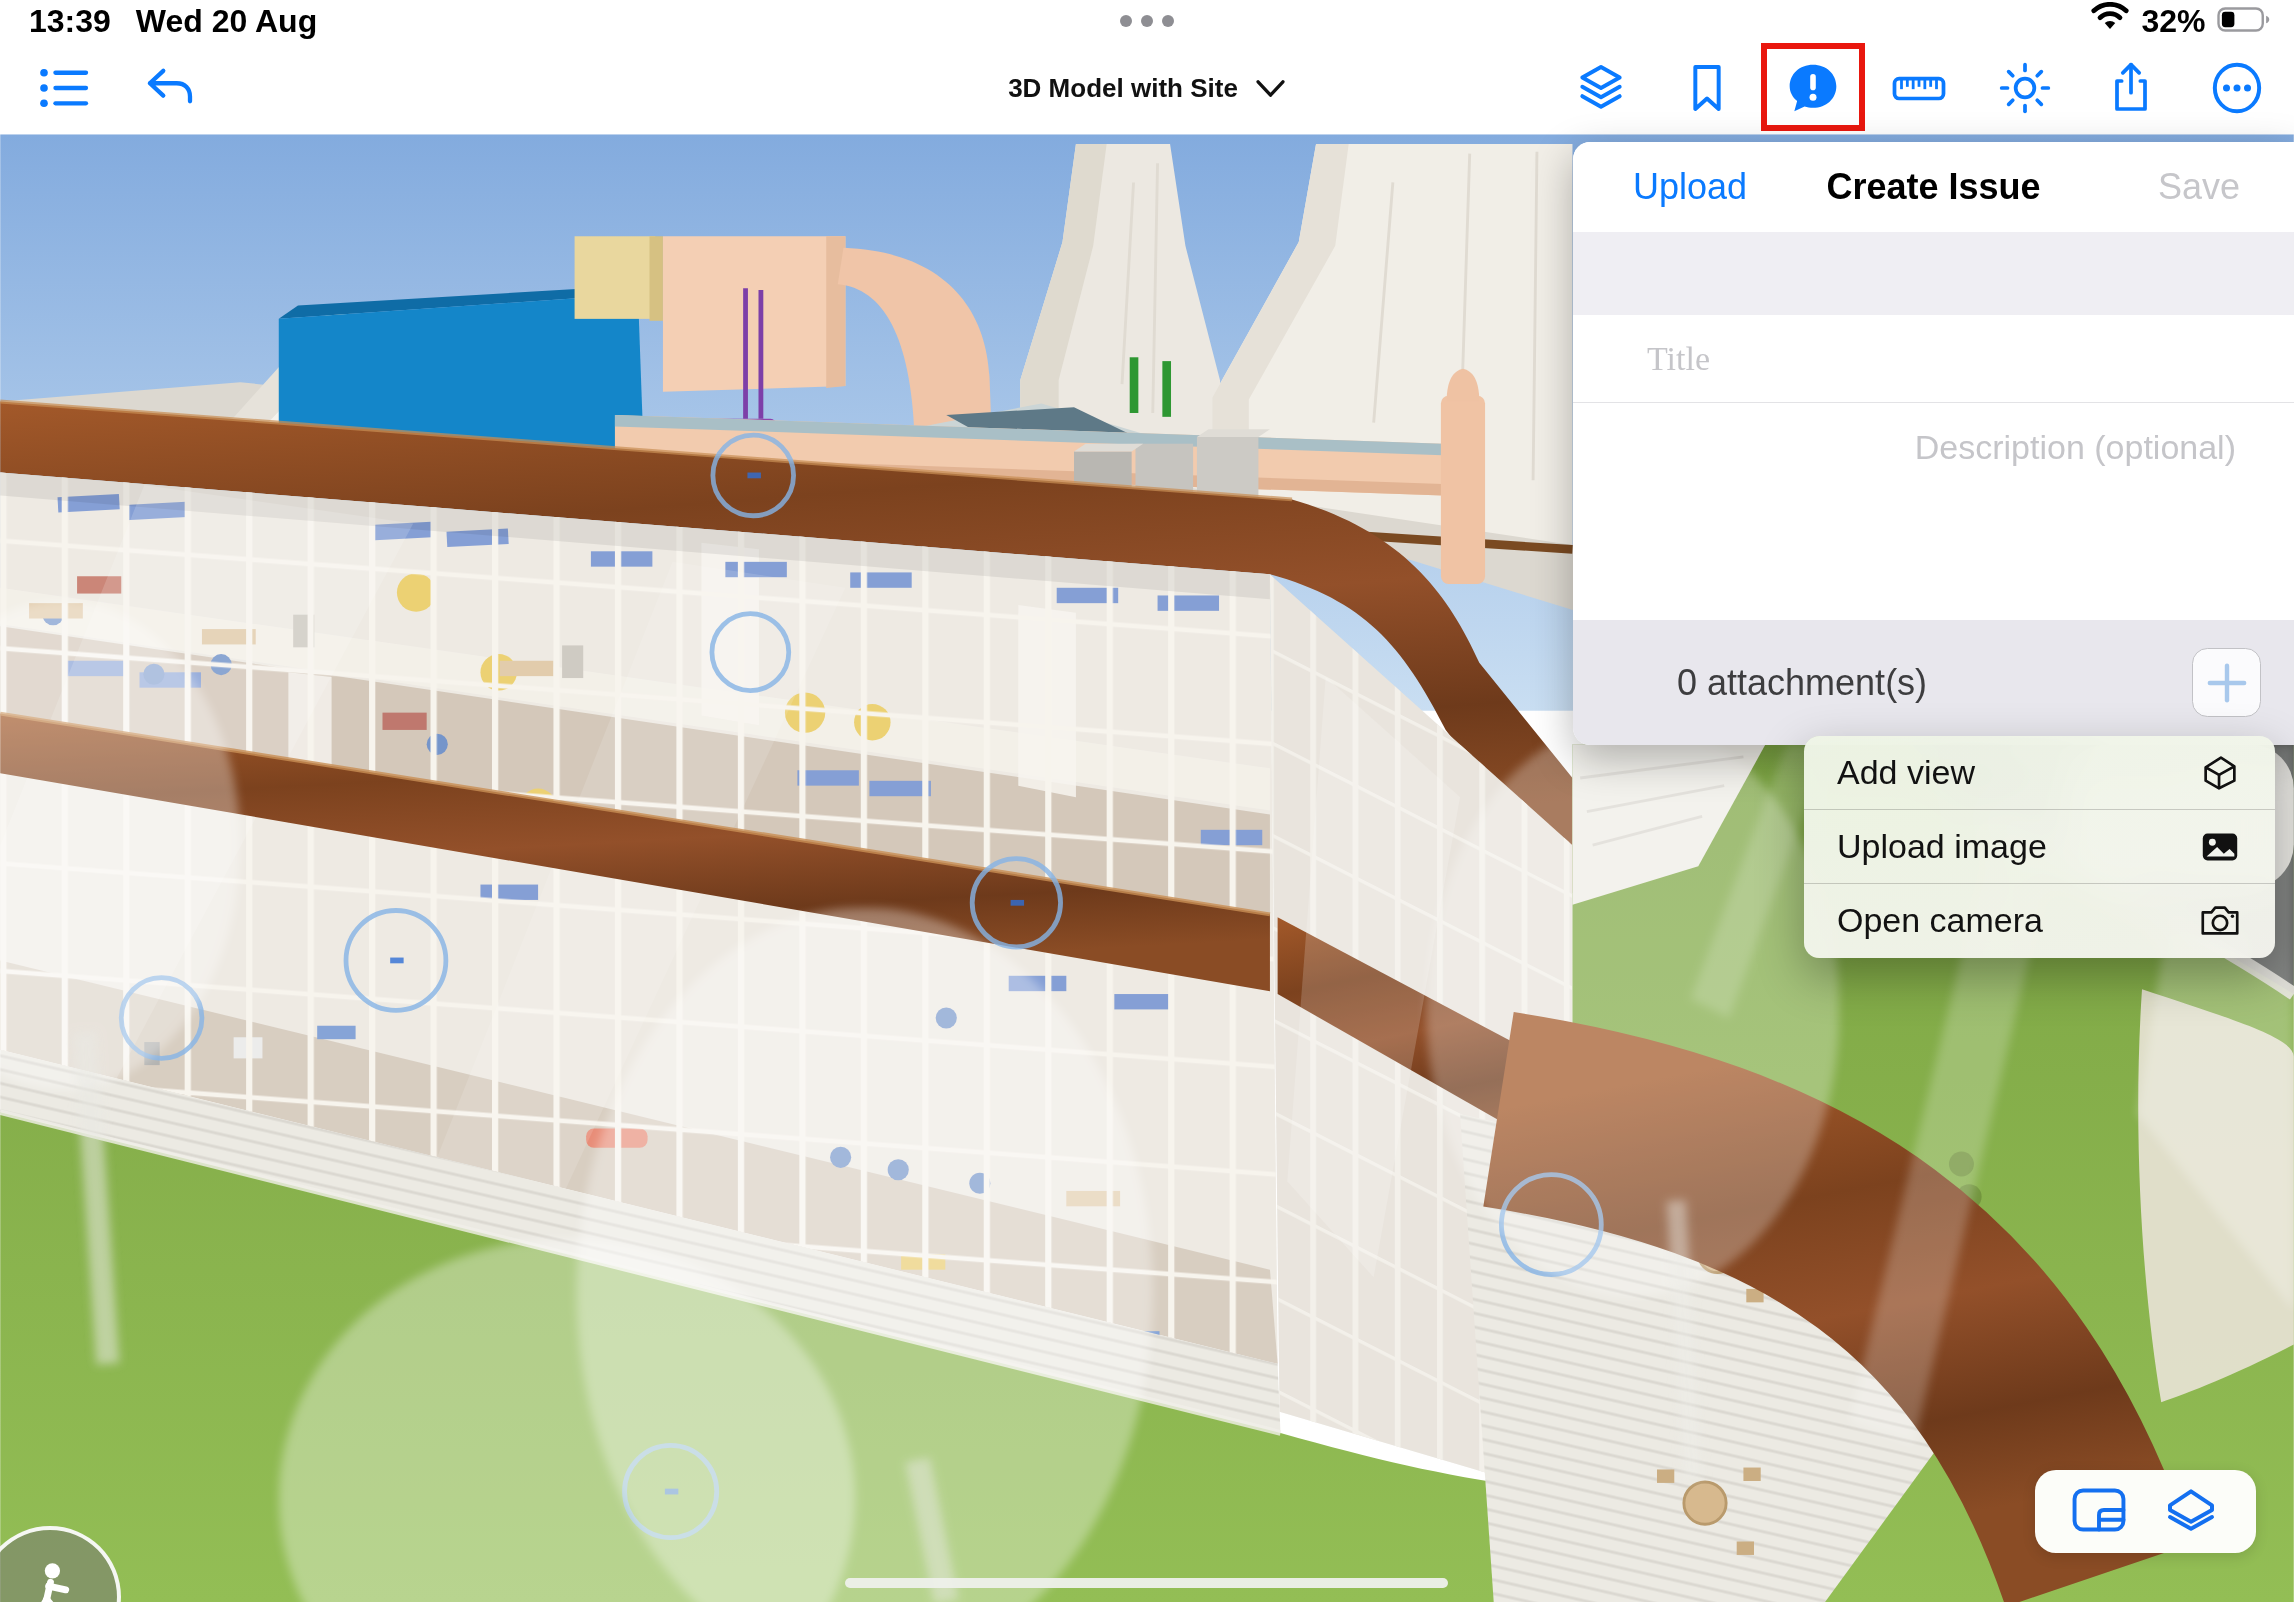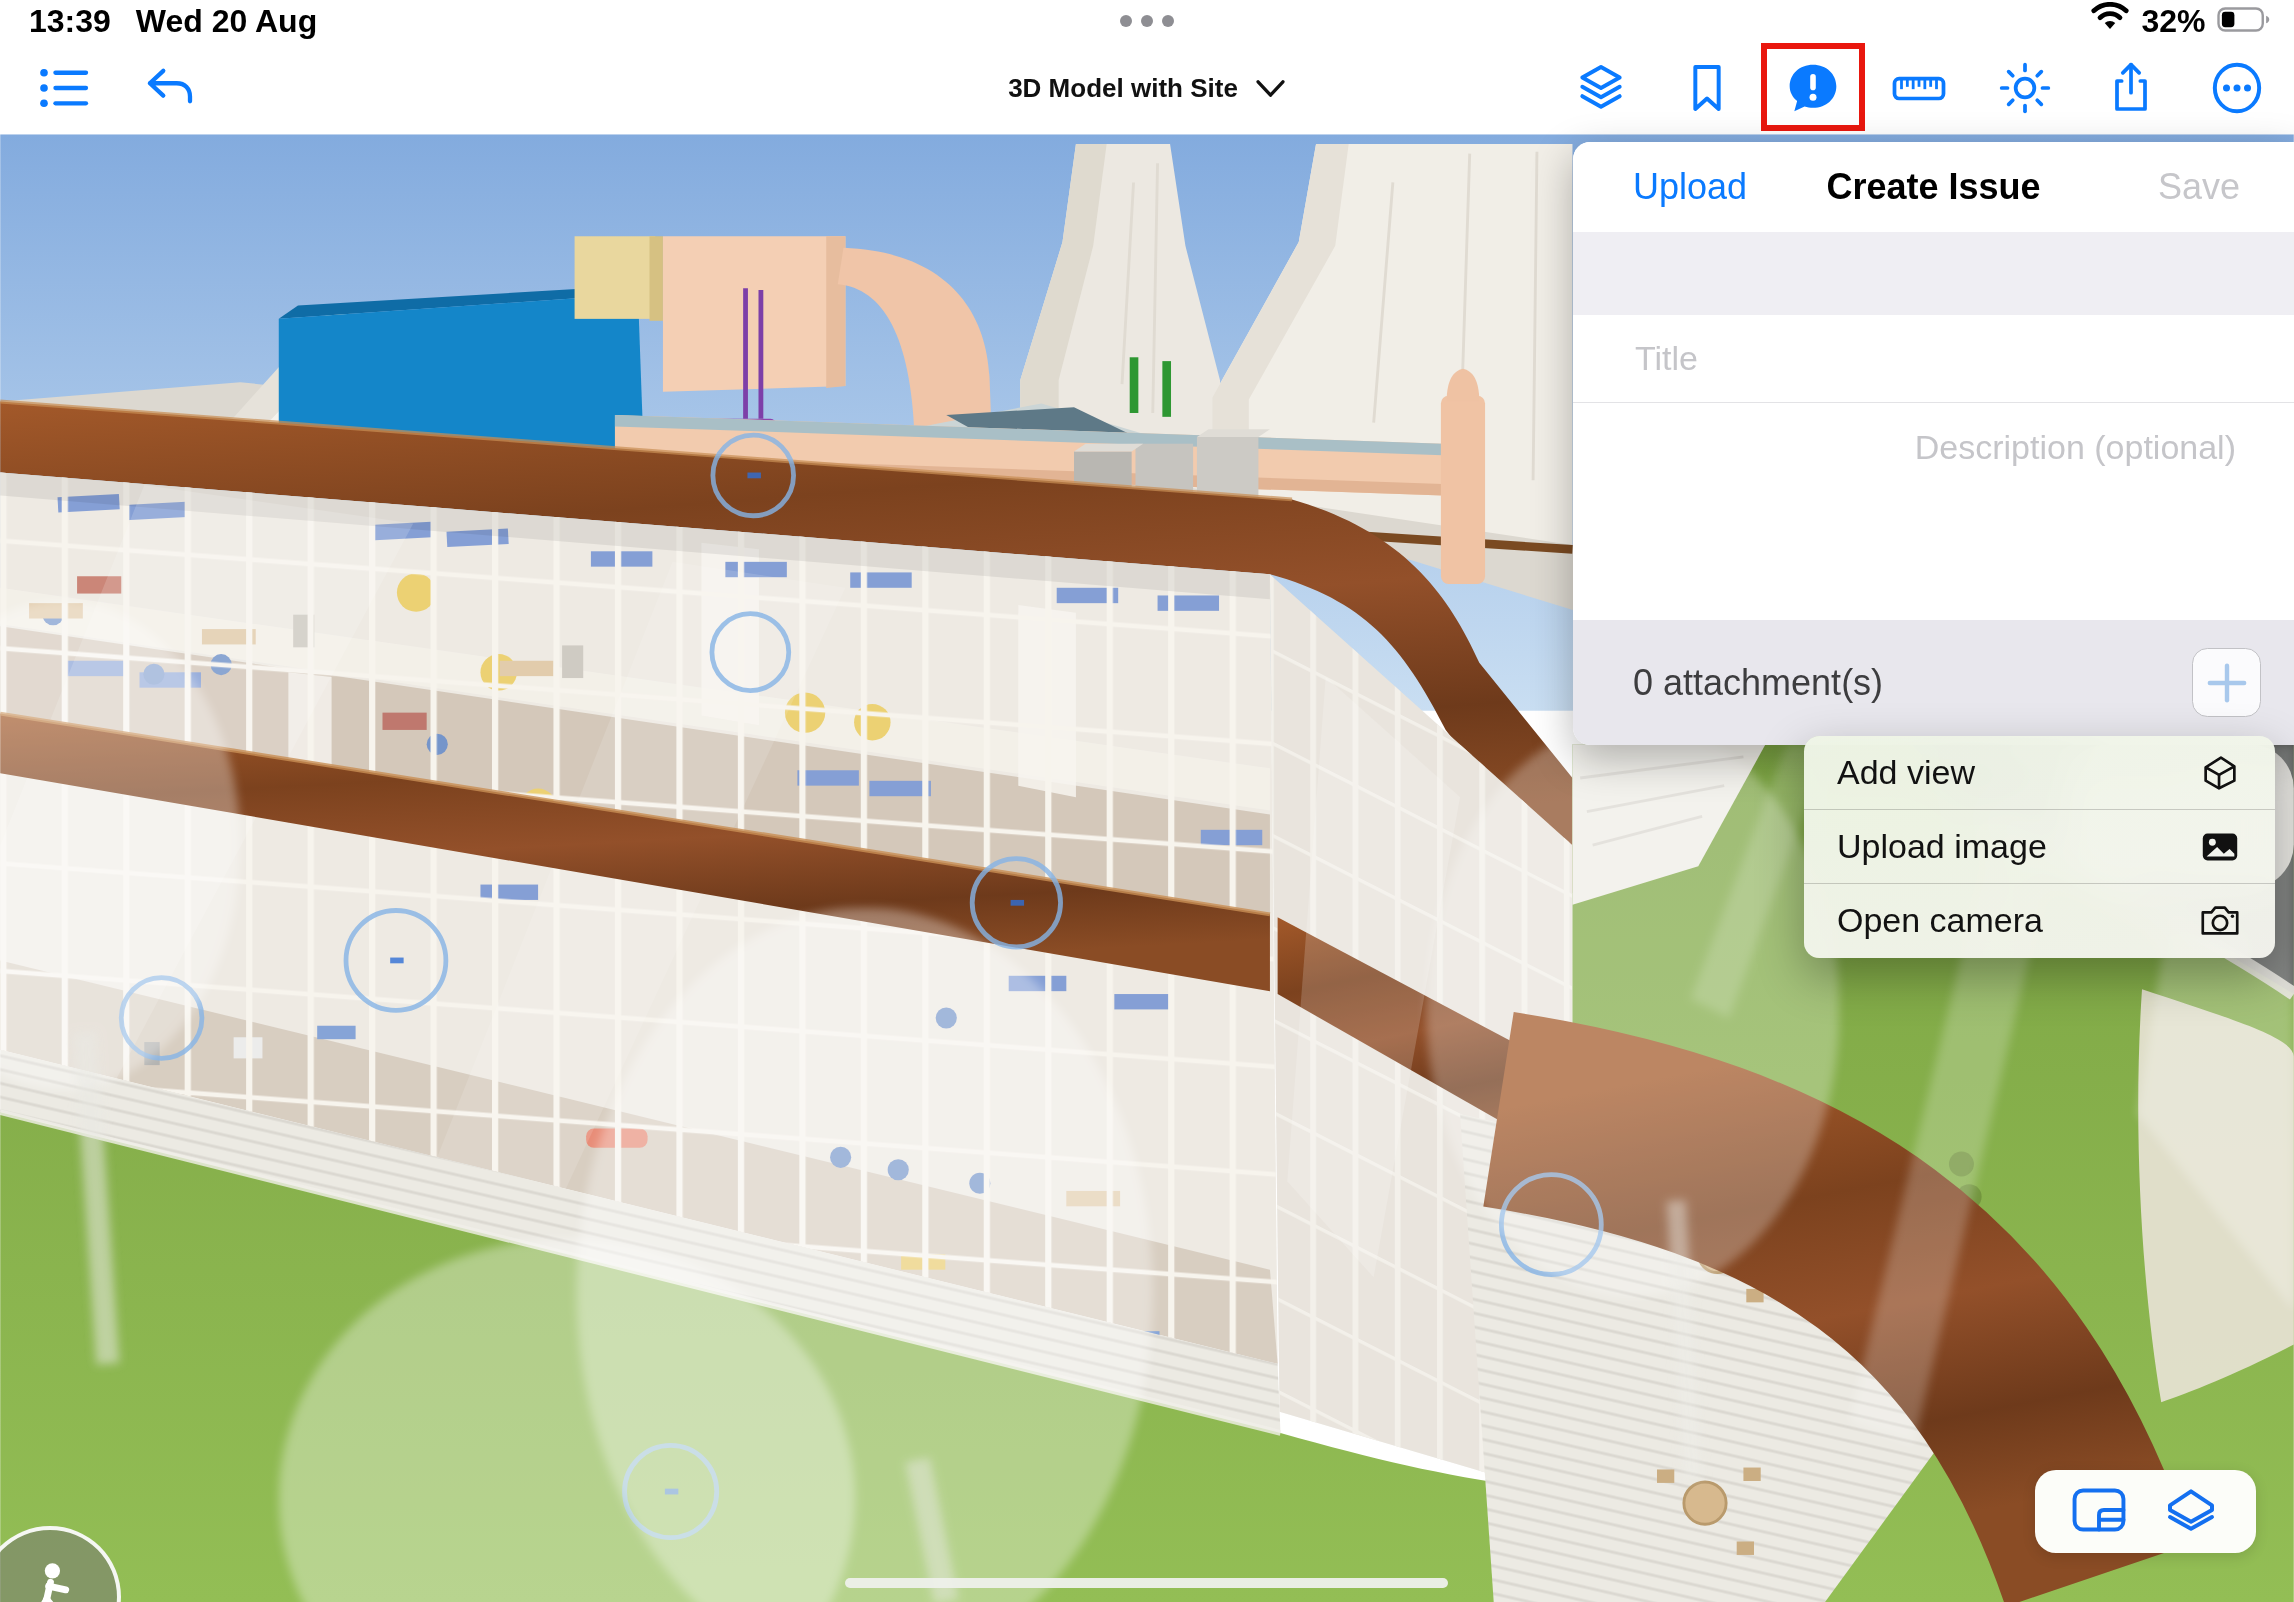--- a/index.html
+++ b/index.html
@@ -26,27 +26,27 @@
   .hl-box{position:absolute;left:-24px;right:-24px;top:-17.3px;bottom:-15.4px;border:6.7px solid #e9170e;pointer-events:none;}
   
   .panel{position:absolute;left:1573px;top:142px;width:721px;height:603px;background:#fff;
          border-radius:17.3px 0 0 17.3px;box-shadow:0 13.4px 42px rgba(0,0,0,.28);z-index:6;overflow:hidden;}
   .panel-header{height:90px;display:flex;align-items:center;position:relative;background:#fff;}
   .p-cancel{position:absolute;left:60px;font-size:36px;color:#0a7aff;}
   .p-title{width:100%;text-align:center;font-size:36px;font-weight:600;color:#000;}
   .p-save{position:absolute;right:54px;font-size:36px;color:#c6c6ca;}
   .p-spacer{height:83px;background:#efeef3;}
   .p-field{height:87px;background:#fff;display:flex;align-items:center;padding:0 60px;}
-  .p-field input{border:0;outline:none;width:100%;font-size:34px;font-family:Liberation Sans, sans-serif;color:#404040;background:transparent;}
+  .p-field input{border:0;outline:none;width:100%;font-size:34px;font-family:Liberation Serif, serif;color:#404040;background:transparent;margin-left:12px;}
   .p-field input::placeholder,.p-desc textarea::placeholder{color:#c5c5c9;opacity:1;}
   .p-div{height:1px;background:#e3e3e6;}
   .p-desc{height:217px;background:#fff;padding:23px 60px 0 60px;box-sizing:border-box;}
   .p-desc textarea{border:0;outline:none;resize:none;width:100%;height:163px;font-size:34px;font-family:inherit;color:#222;background:transparent;text-align:right;}
   .p-attach{height:125px;background:#e8e7ed;display:flex;align-items:center;justify-content:space-between;padding:0 33px 0 60px;box-sizing:border-box;}
-  .p-attach-label{font-size:36px;color:#3d3d3f;}
+  .p-attach-label{font-size:36px;color:#3d3d3f;margin-left:44px;}
   .p-plus{width:67px;height:67px;border-radius:15.4px;background:#fbfbfd;border:1.9px solid #c2c2c6;
           display:flex;align-items:center;justify-content:center;}
   
   .menu{position:absolute;left:1804px;top:736px;width:471px;height:222px;z-index:6;border-radius:15.4px;overflow:hidden;
         background:linear-gradient(170deg,rgba(240,246,232,.96),rgba(244,244,238,.96));
         box-shadow:0 17.3px 48px rgba(0,0,0,.30);backdrop-filter:blur(17.3px);}
   .menu-item{height:73px;display:flex;align-items:center;justify-content:space-between;padding:0 33px;gap:12px;}
   .menu-item .lbl{font-size:34px;color:#121212;}
   .menu-div{height:1px;background:rgba(0,0,0,.18);}
   

